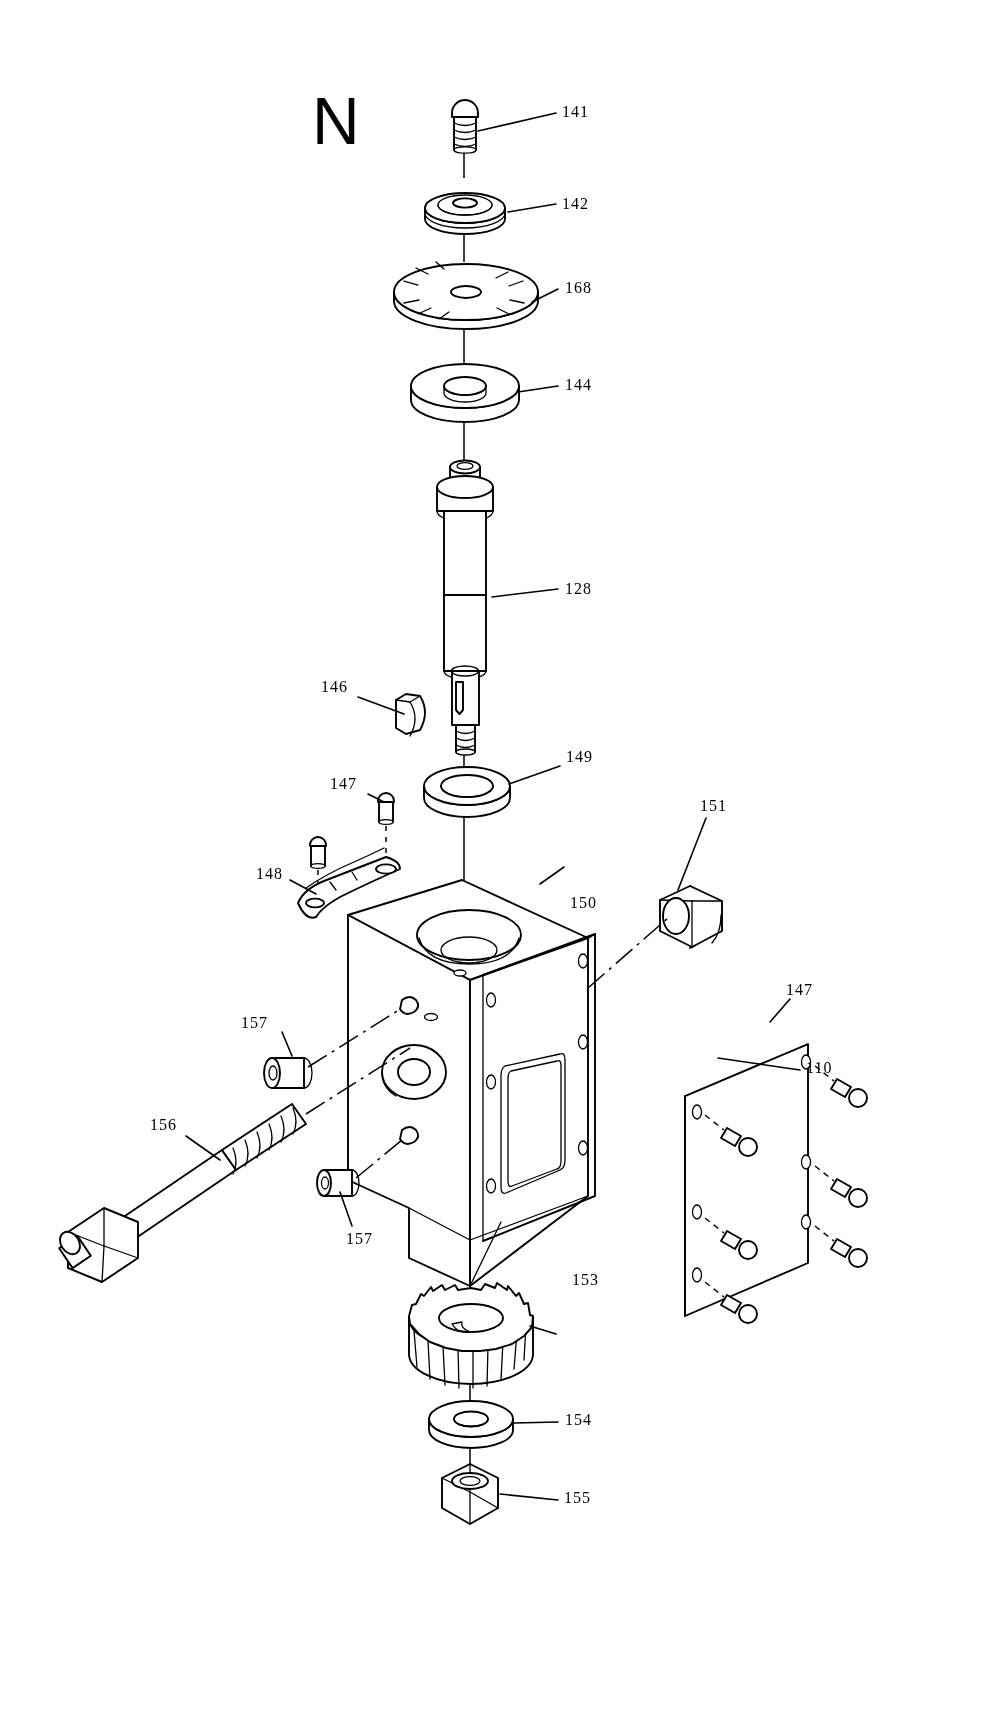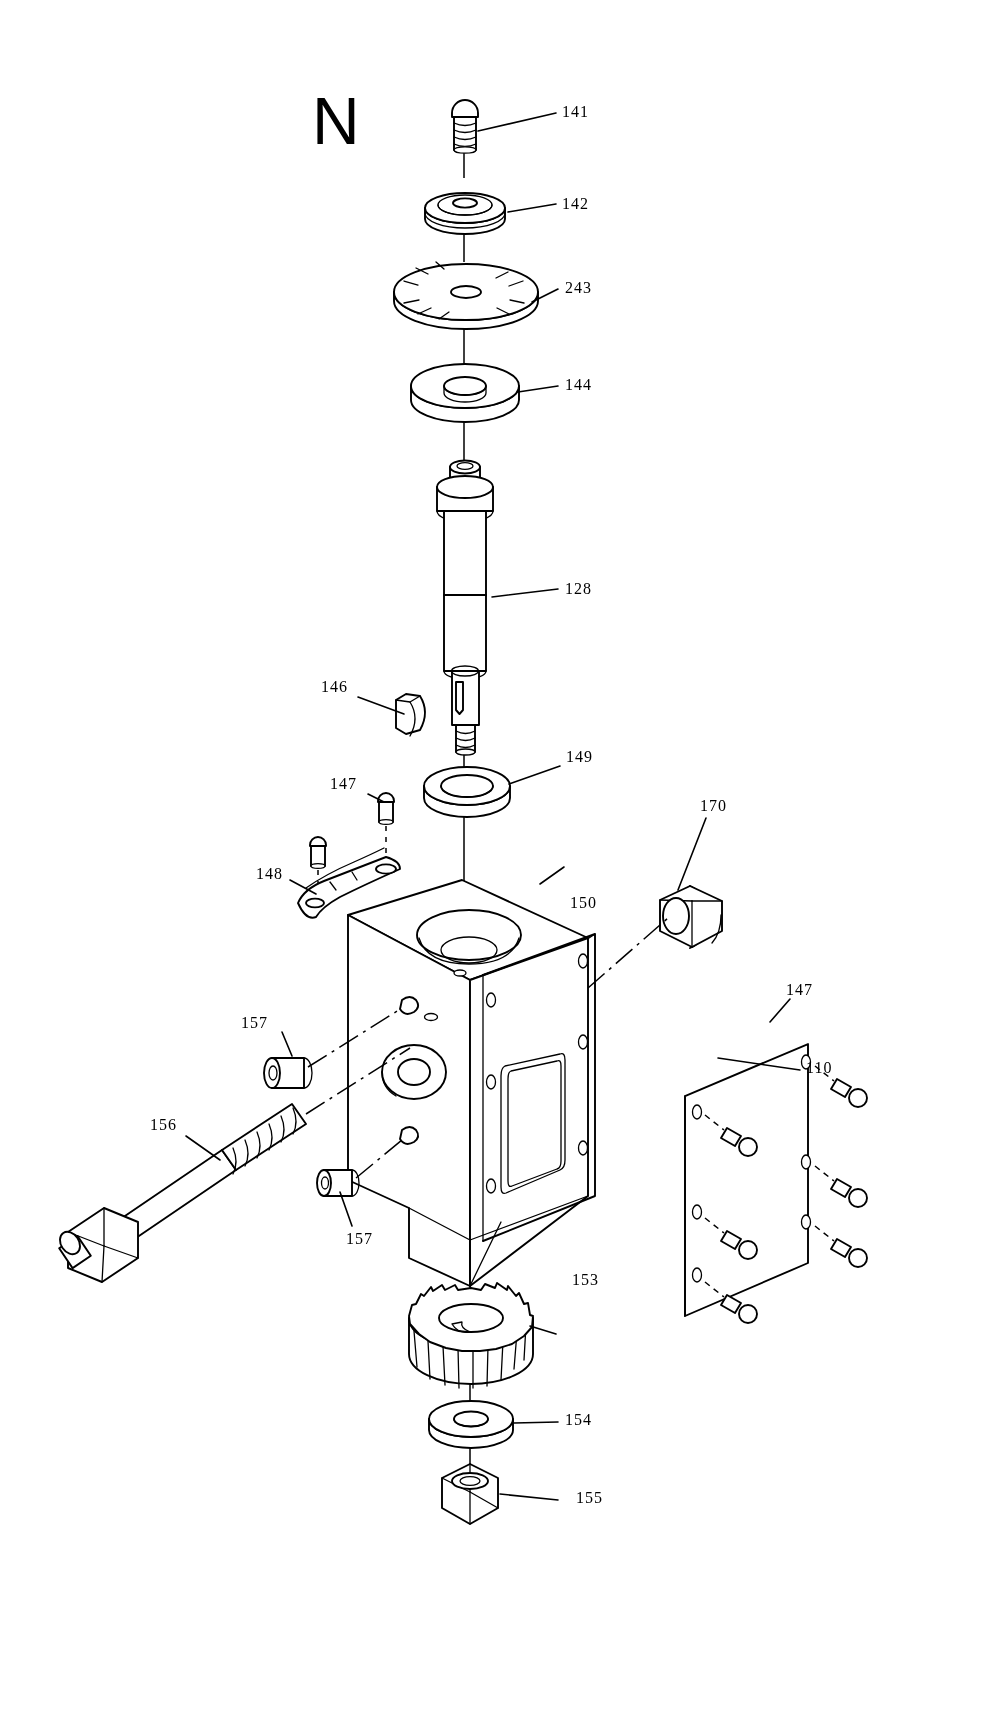--- a/index.html
+++ b/index.html
@@ -399,31 +399,31 @@
       <path d="M282 1032 L292 1056"></path>
       <path d="M352 1226 L340 1192"></path>
     </g>
 
   </svg>
 
   <div class="section-marker">N</div>
 
   <div class="callout" style="left:562px; top:104px;">141</div>
   <div class="callout" style="left:562px; top:196px;">142</div>
-  <div class="callout" style="left:565px; top:280px;">243</div>
+  <div class="callout" style="left:565px; top:280px;">168</div>
   <div class="callout" style="left:565px; top:377px;">144</div>
   <div class="callout" style="left:565px; top:581px;">128</div>
   <div class="callout" style="left:321px; top:679px;">146</div>
   <div class="callout" style="left:330px; top:776px;">147</div>
   <div class="callout" style="left:256px; top:866px;">148</div>
   <div class="callout" style="left:566px; top:749px;">149</div>
   <div class="callout" style="left:570px; top:852px;margin-top:43px;">150</div>
-  <div class="callout" style="left:700px; top:798px;">170</div>
+  <div class="callout" style="left:700px; top:798px;">151</div>
   <div class="callout" style="left:806px; top:1060px;">110</div>
   <div class="callout" style="left:786px; top:982px;">147</div>
   <div class="callout" style="left:563px; top:1272px;margin-left:9px;">153</div>
   <div class="callout" style="left:565px; top:1412px;">154</div>
-  <div class="callout" style="left:564px; top:1490px;margin-left:12px;">155</div>
+  <div class="callout" style="left:564px; top:1490px;">155</div>
   <div class="callout" style="left:150px; top:1117px;">156</div>
   <div class="callout" style="left:241px; top:1015px;">157</div>
   <div class="callout" style="left:346px; top:1231px;">157</div>
 
 </div>
 
 </body></html>

